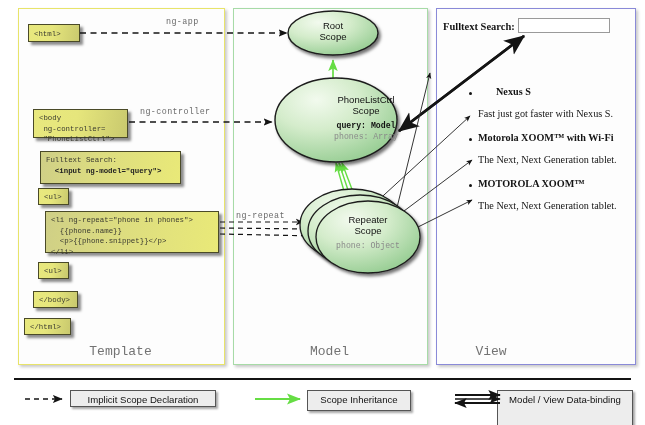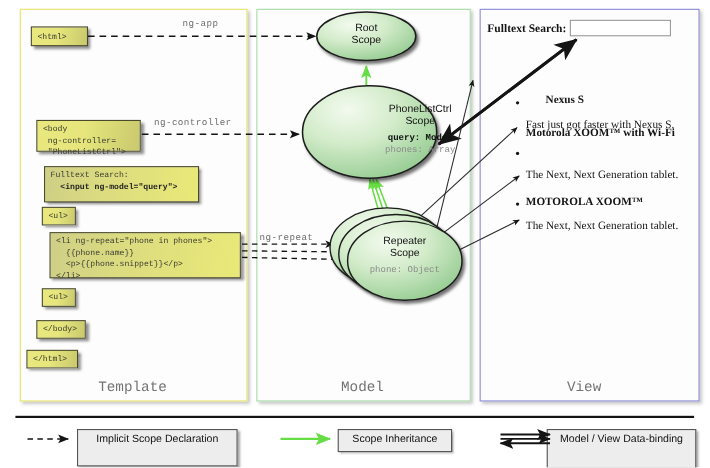--- a/index.html
+++ b/index.html
@@ -151,21 +151,21 @@
 <body>
 
 <div id="canvas">
 
   <div class="panel" style="left:18px; top:8px; width:205px; height:355px; border:1.4px solid #e8e46a;"></div>
   <div class="panel" style="left:233px; top:8px; width:193px; height:355px; border:1.4px solid #a7dba7;"></div>
   <div class="panel" style="left:436px; top:8px; width:198px; height:355px; border:1.4px solid #8a8ad8;"></div>
 
   <div class="panel-label" style="left:18px; top:344px; width:205px;">Template</div>
   <div class="panel-label" style="left:233px; top:344px; width:193px;">Model</div>
-  <div class="panel-label" style="left:452px; top:344px; width:158px;">View</div>
+  <div class="panel-label" style="left:412px; top:344px; width:158px;">View</div>
 
   <svg class="layer" id="svg-edges" viewBox="0 0 645 425">
     <defs>
       <marker id="arrBlackS" markerWidth="7" markerHeight="7" refX="6" refY="3.2" orient="auto">
         <path d="M0,0.4 L6.6,3.2 L0,6.0 L1.6,3.2 Z" fill="#141414"></path>
       </marker>
       <marker id="arrBlackT" markerWidth="8" markerHeight="8" refX="6.5" refY="3.4" orient="auto">
         <path d="M0,0.6 L7,3.4 L0,6.2 L1.5,3.4 Z" fill="#141414"></path>
       </marker>
       <marker id="arrGreen" markerWidth="8" markerHeight="8" refX="6.5" refY="3.4" orient="auto">
@@ -272,21 +272,21 @@
   <div class="edge-label" style="left:140px; top:107px;">ng-controller</div>
   <div class="edge-label" style="left:236px; top:211px;">ng-repeat</div>
 
   <div class="scope-text" style="left:288px; top:21px; width:90px;">
     <div class="scope-title">
       <span>Root</span><br>
       <span>Scope</span>
     </div>
   </div>
 
-  <div class="scope-text" style="left:280px; top:95px; width:140px;padding-left:32px;">
+  <div class="scope-text" style="left:264px; top:95px; width:140px;padding-left:32px;">
     <div class="scope-title">
       <span>PhoneListCtrl</span><br>
       <span>Scope</span>
     </div>
     <div class="scope-props">
       <div class="prop-strong">query: Model</div>
       <div class="prop-dim">phones: Array</div>
     </div>
   </div>
 
@@ -301,26 +301,26 @@
   </div>
 
   <div class="view-label" style="left:443px; top:21px;">Fulltext Search:</div>
   <input class="view-input" style="left: 518px; top: 18px; width: 92px; height: 15px; font-family: &quot;Liberation Serif&quot;, serif; font-size: 10px;" value="">
 
   <div class="bullet" style="left:469px; top:92px;"></div>
   <div class="view-item name" style="left:496px; top:86px;">Nexus S</div>
   <div class="view-item" style="left:478px; top:108px;">Fast just got faster with Nexus S.</div>
 
   <div class="bullet" style="left:469px; top:138px;"></div>
-  <div class="view-item name" style="left:478px; top:116px;">Motorola XOOM™  with Wi-Fi</div>
+  <div class="view-item name" style="left:478px; top:132px;">Motorola XOOM™  with Wi-Fi</div>
   <div class="view-item" style="left:478px; top:154px;">The Next, Next Generation tablet.</div>
 
   <div class="bullet" style="left:469px; top:184px;"></div>
   <div class="view-item name" style="left:478px; top:178px;">MOTOROLA XOOM™</div>
   <div class="view-item" style="left:478px; top:200px;">The Next, Next Generation tablet.</div>
 
   <div class="legend-rule" style="left:14px; top:378px; width:617px; height:2.2px;"></div>
 
-  <div class="legend-box" style="left:70px; top:390px; width:146px; height:34px;">Implicit Scope Declaration</div>
+  <div class="legend-box" style="left:70px; top:390px; width:146px; height:17px;">Implicit Scope Declaration</div>
   <div class="legend-box" style="left:307px; top:390px; width:104px; height:21px;">Scope Inheritance</div>
   <div class="legend-box" style="left:497px; top:390px; width:136px; height:36px;">Model / View Data-binding</div>
 
 </div>
 
 </body></html>

